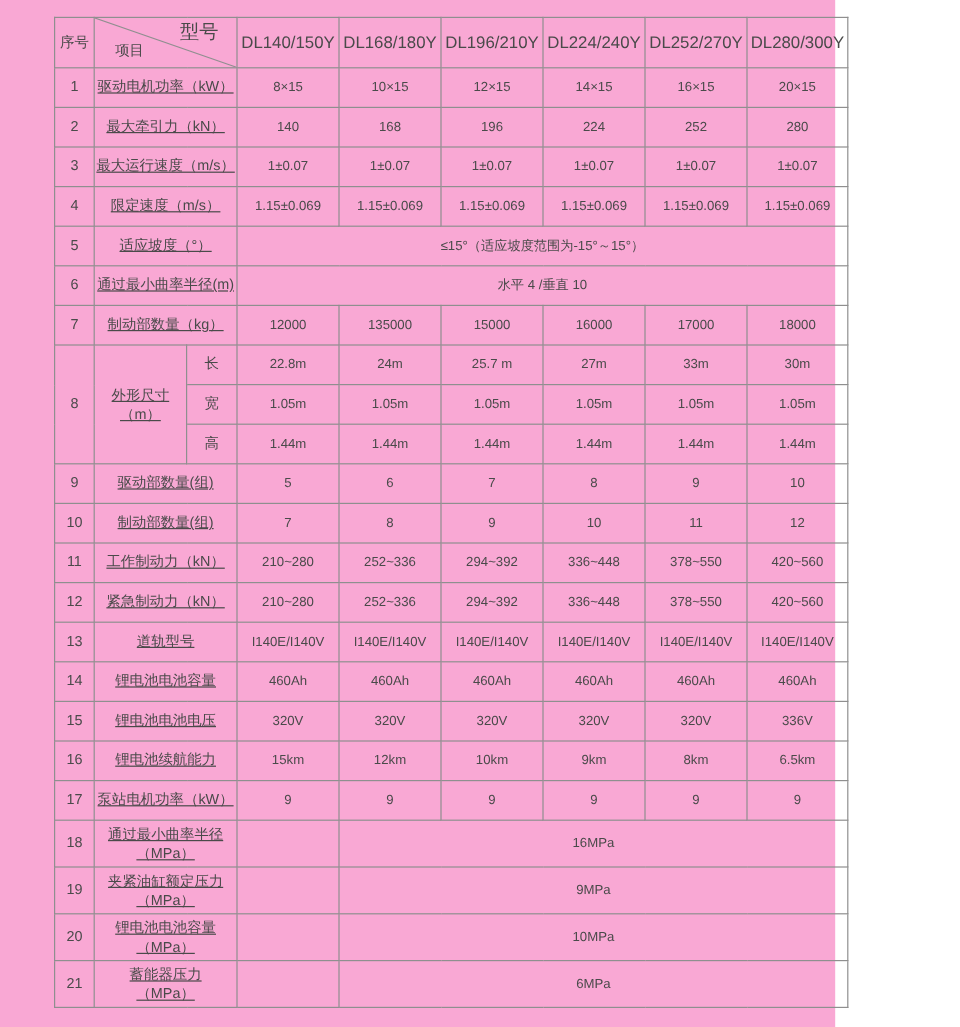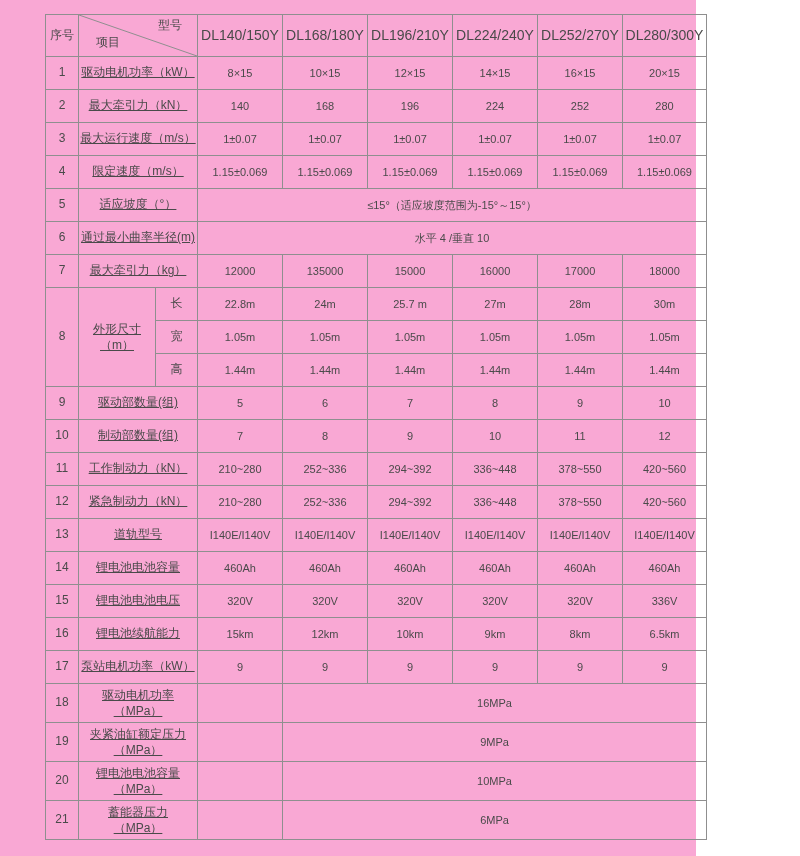--- a/index.html
+++ b/index.html
@@ -32,21 +32,21 @@
   .spec tbody tr { height: 33px; }
   .spec tbody tr.tall { height: 39px; }
   .spec td.val { font-size: 11px; letter-spacing: 0; }
   .spec th.model { font-size: 14px; }
   .spec th.num, .spec td.num { font-size: 12px; }
   .spec td.label { font-size: 12px; text-decoration: underline; }
   .spec td.sub { font-size: 12px; }
   
   th.corner { position: relative; padding: 0; }
   th.corner svg { position: absolute; left: 0; top: 0; width: 100%; height: 100%; display: block; }
-  .corner-model { position: absolute; top: 3px; right: 15px; font-size: 12px; }
+  .corner-model { position: absolute; top: 3px; right: 15px; font-size: 16px; font-family: Liberation Mono, monospace; }
   .corner-item  { position: absolute; bottom: 5px; left: 17px; font-size: 12px; }
   .lbl-line { line-height: 1.35; }
 </style>
 </head>
 <body>
 
 <div id="page">
   <table class="spec">
     <colgroup>
       <col style="width:33px">
@@ -123,40 +123,40 @@
           <td colspan="2" class="label">适应坡度（°）</td>
           <td colspan="6" class="val">≤15°（适应坡度范围为-15°～15°）</td>
         </tr>
         <tr>
           <td class="num">6</td>
           <td colspan="2" class="label">通过最小曲率半径(m)</td>
           <td colspan="6" class="val">水平 4 /垂直 10</td>
         </tr>
         <tr>
           <td class="num">7</td>
-          <td colspan="2" class="label">最大牵引力（kg）</td>
+          <td colspan="2" class="label">制动部数量（kg）</td>
           <td class="val">12000</td>
           <td class="val">135000</td>
           <td class="val">15000</td>
           <td class="val">16000</td>
           <td class="val">17000</td>
           <td class="val">18000</td>
         </tr>
         <tr>
           <td rowspan="3" class="num">8</td>
           <td rowspan="3" class="label">
             <div class="lbl-line">外形尺寸</div>
             <div class="lbl-line">（m）</div>
           </td>
           <td class="sub">长</td>
           <td class="val">22.8m</td>
           <td class="val">24m</td>
           <td class="val">25.7 m</td>
           <td class="val">27m</td>
-          <td class="val">28m</td>
+          <td class="val">33m</td>
           <td class="val">30m</td>
         </tr>
         <tr>
           <td class="sub">宽</td>
           <td class="val">1.05m</td>
           <td class="val">1.05m</td>
           <td class="val">1.05m</td>
           <td class="val">1.05m</td>
           <td class="val">1.05m</td>
           <td class="val">1.05m</td>
@@ -256,21 +256,21 @@
           <td class="val">9</td>
           <td class="val">9</td>
           <td class="val">9</td>
           <td class="val">9</td>
           <td class="val">9</td>
           <td class="val">9</td>
         </tr>
         <tr class="tall">
           <td class="num">18</td>
           <td colspan="2" class="label">
-            <div class="lbl-line">驱动电机功率</div>
+            <div class="lbl-line">通过最小曲率半径</div>
             <div class="lbl-line">（MPa）</div>
           </td>
           <td class="val"></td>
           <td colspan="5" class="val">16MPa</td>
         </tr>
         <tr class="tall">
           <td class="num">19</td>
           <td colspan="2" class="label">
             <div class="lbl-line">夹紧油缸额定压力</div>
             <div class="lbl-line">（MPa）</div>

